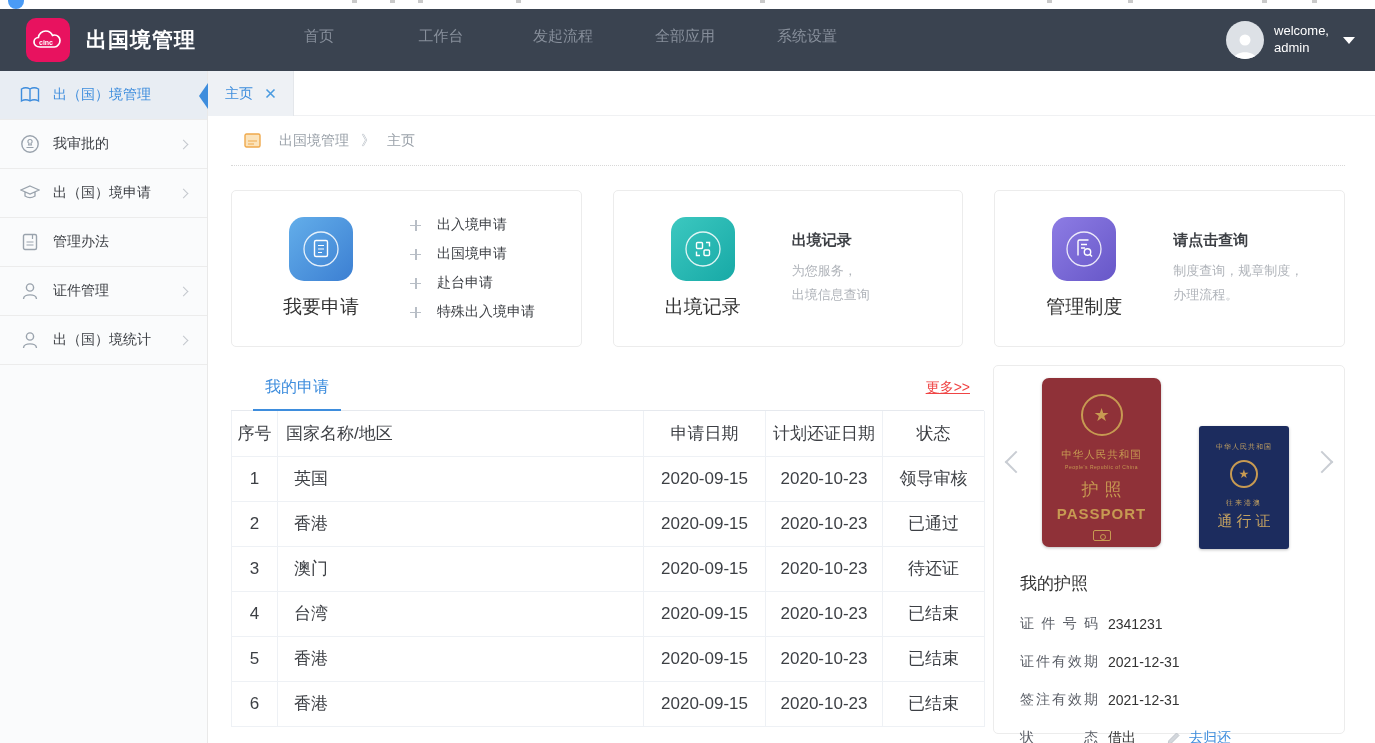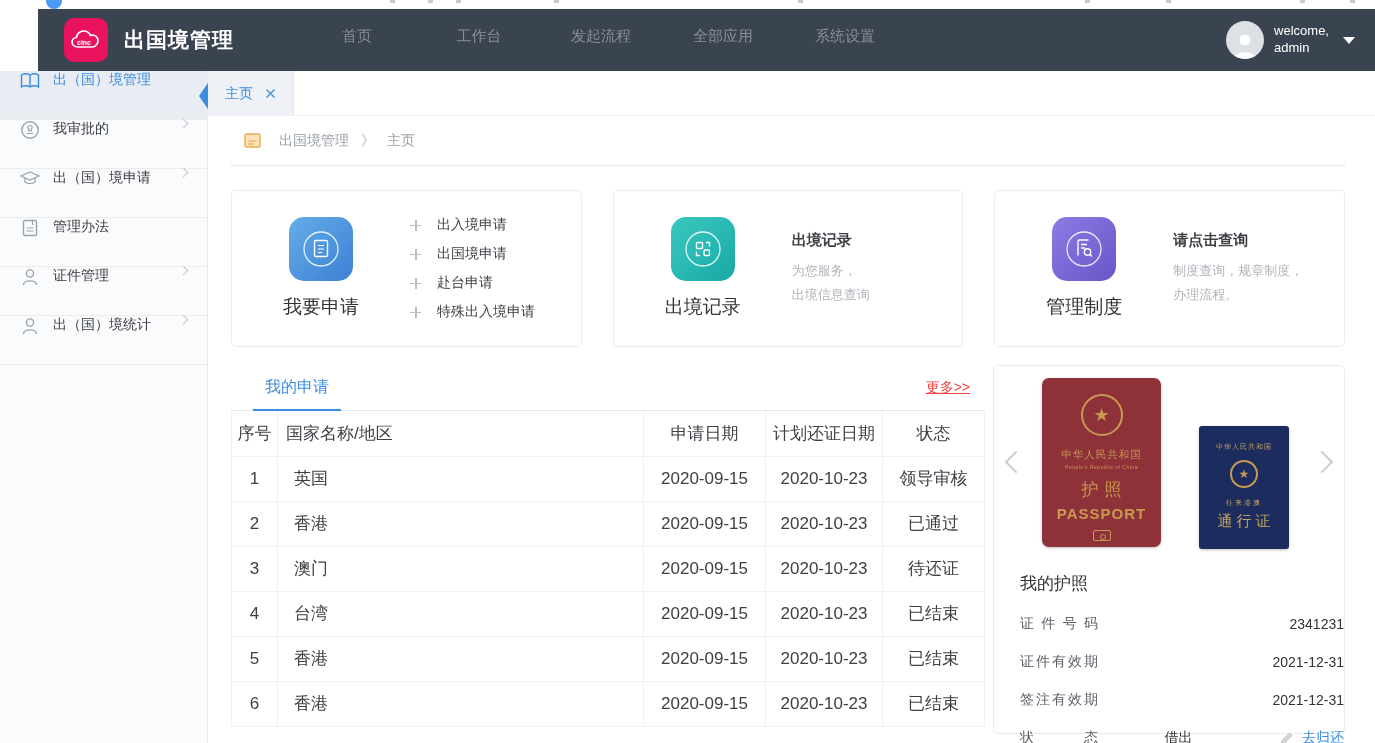--- a/index.html
+++ b/index.html
@@ -1,38 +1,38 @@
 <!DOCTYPE html>
 <html><head>
 <meta charset="utf-8">
 <style>
   * { box-sizing: border-box; margin: 0; padding: 0; }
   html,body { background:#fff; }
   body { font-family: "Liberation Sans", sans-serif; }
-  .screen { position:relative; width:1375px; height:743px; background:#fff; overflow:hidden;padding-left:38px; }
+  .screen { position:relative; width:1375px; height:743px; background:#fff; overflow:hidden; }
 
   
   .top-strip { position:relative; height:9px; background:#fff; }
   .browser-dot { position:absolute; left:8px; top:0; width:16px; height:9px; background:#4a9bf5; border-radius:0 0 8px 8px; }
   .edge-mark { position:absolute; top:0; width:5px; height:3px; background:#c9c9c9; }
 
   
   .navbar { position:relative; height:62px; background:#3a4350; display:flex; align-items:center; }
   .logo { width:44px; height:44px; margin-left:26px; border-radius:10px; background:#e8125f; display:flex; align-items:center; justify-content:center; flex:0 0 auto; }
   .app-title { color:#fff; font-size:21px; font-weight:bold; margin-left:16px; letter-spacing:1px; white-space:nowrap; }
   .nav-items { position:absolute; left:288px; top:0; height:54px; display:flex; align-items:center; gap:60px; }
   .nav-item { width:62px; text-align:center; color:#878f9b; font-size:15px; cursor:pointer; white-space:nowrap; }
   .user-area { margin-left:auto; margin-right:20px; display:flex; align-items:center; }
   .avatar { width:38px; height:38px; border-radius:50%; background:#dde1e6; display:flex; align-items:flex-end; justify-content:center; overflow:hidden; }
   .welcome { color:#fff; font-size:13px; line-height:1.3; margin-left:10px; }
   .caret-down { width:0; height:0; border-left:6px solid transparent; border-right:6px solid transparent; border-top:7px solid #fff; margin-left:14px; }
 
   
   .sidebar { position:absolute; left:0; top:71px; width:208px; bottom:0; background:#fafbfc; border-right:1px solid #e9e9e9; }
-  .side-item { height:49px; display:flex; align-items:flex-start; padding:0 16px 0 20px; border-bottom:1px solid #ececec; color:#3c3f44; font-size:14px; cursor:pointer; background:#fafbfc; }
+  .side-item { height:49px; display:flex; align-items:center; padding:0 16px 0 20px; border-bottom:1px solid #ececec; color:#3c3f44; font-size:14px; cursor:pointer; background:#fafbfc; }
   .side-item .sicon { width:20px; height:20px; margin-right:13px; display:flex; align-items:center; justify-content:center; flex:0 0 auto; }
   .side-item .slabel { flex:1; white-space:nowrap; }
   .side-item.active { background:#e8edf3; color:#3e8ddd; }
   .chev { width:7px; height:7px; border-right:1.5px solid #c3c7cd; border-top:1.5px solid #c3c7cd; transform:rotate(45deg); margin-right:4px; }
   .collapse-handle { position:absolute; left:199px; top:83px; width:0; height:0; border-top:13px solid transparent; border-bottom:13px solid transparent; border-right:9px solid #3e8ddd; z-index:5; cursor:pointer; }
 
   
   .main { position:absolute; left:208px; top:71px; right:0; bottom:0; background:#fff; overflow:hidden; }
   .tabstrip { height:45px; border-bottom:1px solid #f0f1f3; position:relative; background:#fff; }
   .tab { position:absolute; left:0; top:0; width:86px; height:45px; background:#eef1f5; border-right:1px solid #e4e7eb; display:flex; align-items:center; justify-content:center; gap:12px; color:#3e8ddd; font-size:14px; cursor:pointer; }
@@ -89,21 +89,21 @@
   .pr-title { font-size:17px; margin-top:8px; letter-spacing:6px; text-indent:6px; }
   .pr-sub { font-size:15px; font-weight:bold; letter-spacing:1px; margin-top:4px; }
   .chip { width:18px; height:11px; border:1px solid #c79a52; border-radius:2px; margin-top:8px; position:relative; }
   .chip::before { content:""; position:absolute; left:6px; top:2.5px; width:4px; height:4px; border:1px solid #c79a52; border-radius:50%; }
   .passport-blue { position:absolute; left:205px; top:60px; width:90px; height:123px; background:#1c2c5e; border-radius:3px; box-shadow:0 1px 3px rgba(0,0,0,.25); display:flex; flex-direction:column; align-items:center; color:#c2a061; cursor:pointer; }
   .pb-cn { font-size:7px; letter-spacing:1px; margin-top:16px; white-space:nowrap; }
   .pb-sub { font-size:7px; letter-spacing:2px; margin-top:10px; }
   .pb-title { font-size:15px; letter-spacing:4px; text-indent:4px; margin-top:4px; }
 
   .panel-title { font-size:17px; color:#333; margin:14px 0 4px 26px; }
-  .field-row { display:flex; align-items:center; margin:20px 0 0 26px; font-size:14px; height:18px;justify-content:space-between; }
+  .field-row { display:flex; align-items:center; margin:20px 0 0 26px; font-size:14px; height:18px; }
   .field-label { width:78px; color:#5a5e66; text-align:justify; text-align-last:justify; flex:0 0 auto; }
   .field-value { margin-left:10px; color:#333; }
   .status-action { display:flex; align-items:center; margin-left:30px; }
   .edit-icon { width:15px; height:15px; margin-right:8px; display:flex; }
   .return-link { color:#3e8ddd; font-size:14px; cursor:pointer; }
 </style>
 </head>
 <body>
 
 <div class="screen">

